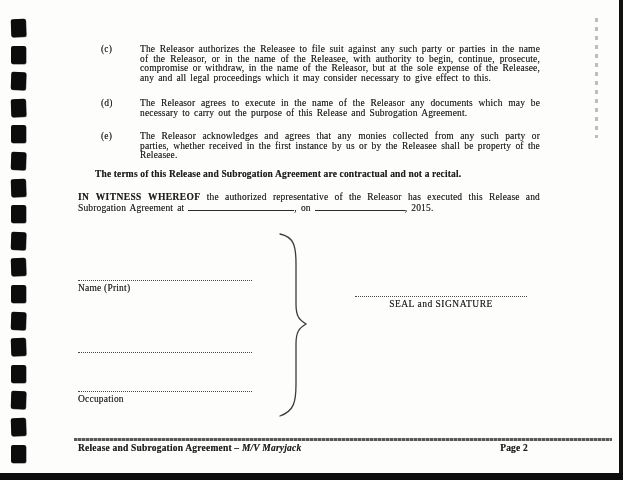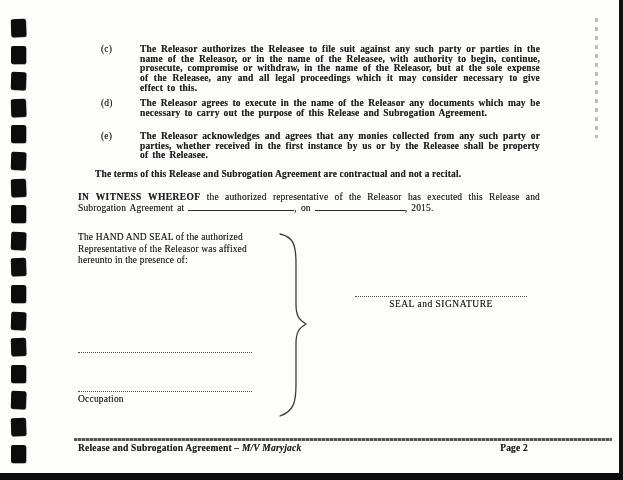--- a/index.html
+++ b/index.html
@@ -53,21 +53,21 @@
     position: absolute;
     left: 101px;
     right: 83px;
     display: flex;
     font-size: 9.5px;
     line-height: 9.7px;
     letter-spacing: 0.15px;
     word-spacing: 1.5px;
   }
   .clabel { width: 39px; flex: 0 0 39px; }
-  .ctext  { flex: 1; text-align: justify; font-weight: bold; }
+  .ctext  { flex: 1; text-align: justify; }
   .terms {
     position: absolute;
     left: 95px; top: 169px;
     font-size: 9.5px;
     letter-spacing: 0.15px;
     font-weight: bold;
   }
   .witness {
     position: absolute;
     left: 78px; right: 83px; top: 192px;
@@ -172,22 +172,25 @@
     </div>
     <div class="clause" style="top:132px">
       <span class="clabel">(e)</span>
       <span class="ctext">The Releasor acknowledges and agrees that any monies collected from any such party or parties, whether received in the first instance by us or by the Releasee shall be property of the Releasee.</span>
     </div>
 
     <p class="terms">The terms of this Release and Subrogation Agreement are contractual and not a recital.</p>
 
     <p class="witness"><b>IN WITNESS WHEREOF</b><span> the authorized representative of the Releasor has executed this Release and Subrogation Agreement at </span><span class="blank w1"></span><span>, on </span><span class="blank w2"></span><span>, 2015.</span></p>
 
-    <div class="hand-seal">The HAND AND SEAL of the authorized Representative of the Releasor was affixed hereunto in the presence of:</div>
-
+
+    <div class="field" style="top:280px">
+      <div class="fline"></div>
+      <div class="flabel">Name (Print)</div>
+    </div>
     <div class="field" style="top:352px">
       <div class="fline"></div>
       <div class="flabel"></div>
     </div>
     <div class="field" style="top:391px">
       <div class="fline"></div>
       <div class="flabel">Occupation</div>
     </div>
 
     <svg class="brace" width="36" height="190" viewBox="0 0 36 190">

